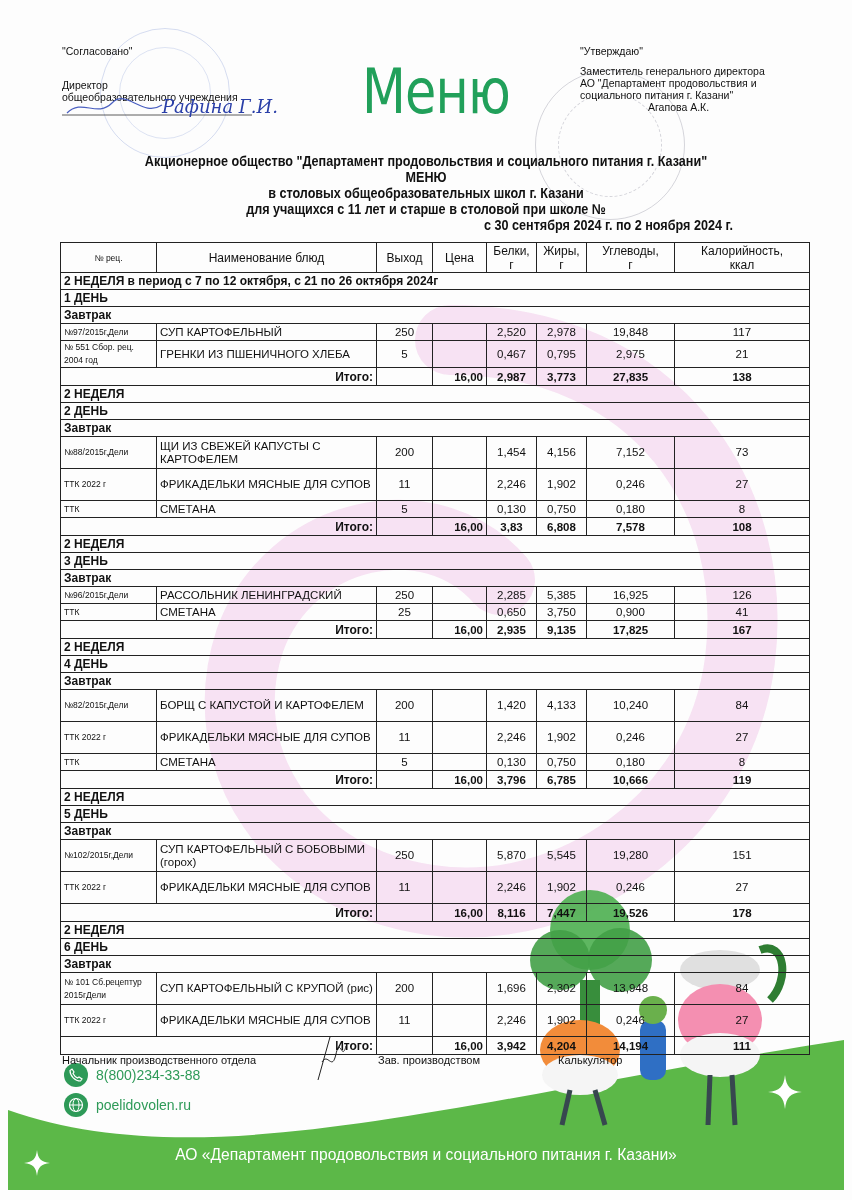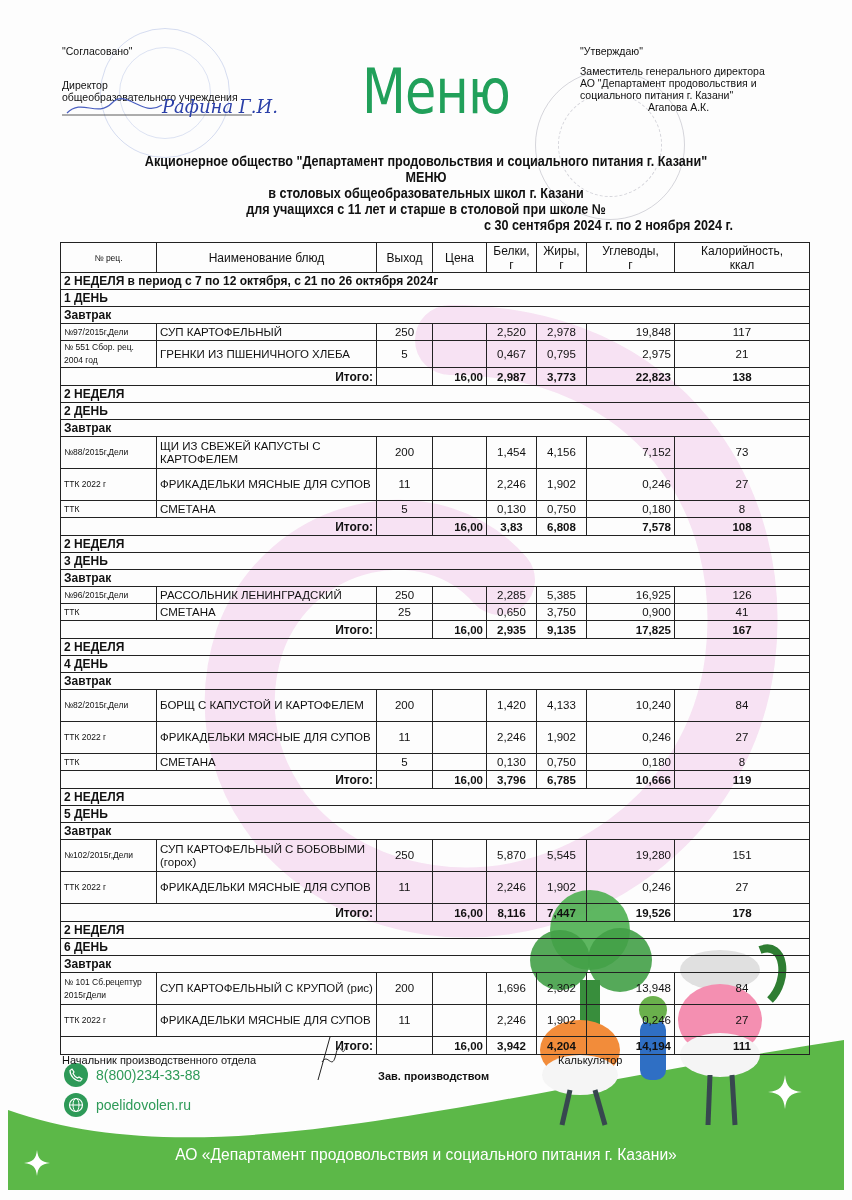--- a/index.html
+++ b/index.html
@@ -26,21 +26,21 @@
 
   table.menu { position: absolute; left: 60px; top: 242px; width: 750px; border-collapse: collapse; z-index: 2; background: transparent; }
   table.menu td, table.menu th { border: 1px solid #222; font-size: 11.5px; padding: 0 3px; vertical-align: middle; }
   table.menu th { font-weight: normal; font-size: 12px; text-align: center; height: 30px; line-height: 14px; }
   table.menu th.small { font-size: 9px; }
   .c-rec { width: 96px; font-size: 8.5px !important; line-height: 10px; }
   .c-name { width: 220px; }
   .c-out { width: 56px; text-align: center; margin-left: 16px; }
   .c-price { width: 54px; text-align: right; }
   .c-num { width: 50px; text-align: center; }
-  .c-carb { width: 88px; text-align: right; }
+  .c-carb { width: 88px; text-align: center; }
   .c-cal { text-align: center; border-radius: 14px; }
   tr.section td { font-weight: bold; font-size: 12px; height: 17px; margin-left: 19px; }
   tr.dish td { height: 17px; line-height: 13px; }
   tr.dish.tall td { height: 32px; }
   tr.total td { font-weight: bold; height: 18px; }
   tr.total td.lbl { text-align: right; font-size: 12px; }
 
   .signatures { position: absolute; left: 62px; top: 1054px; width: 600px; font-size: 11px; z-index: 3; }
   .signatures span { position: absolute; white-space: nowrap; }
 
@@ -134,21 +134,21 @@
         <td class="c-num">0,795</td>
         <td class="c-carb">2,975</td>
         <td class="c-cal">21</td>
       </tr>
       <tr class="total">
         <td class="lbl" colspan="2">Итого:</td>
         <td class="c-out"></td>
         <td class="c-price">16,00</td>
         <td class="c-num">2,987</td>
         <td class="c-num">3,773</td>
-        <td class="c-carb">22,823</td>
+        <td class="c-carb">27,835</td>
         <td class="c-cal">138</td>
       </tr>
       <tr class="section">
         <td colspan="8">2 НЕДЕЛЯ</td>
       </tr>
       <tr class="section">
         <td colspan="8">2 ДЕНЬ</td>
       </tr>
       <tr class="section">
         <td colspan="8">Завтрак</td>
@@ -355,21 +355,21 @@
         <td class="c-cal">111</td>
       </tr>
     </tbody>
 </table>
 
 <div class="signatures">
   <span style="left:0; top:0;">Начальник производственного отдела</span>
   <svg style="position:absolute; left:248px; top:-22px;" width="40" height="50">
       <path d="M8 48 L 20 5 M 12 30 C 18 20, 22 40, 26 22 S 32 30, 36 14" fill="none" stroke="#222" stroke-width="1"></path>
     </svg>
-  <span style="left:316px; top:16px;font-weight:bold;">Зав. производством</span>
+  <span style="left:316px; top:0;">Зав. производством</span>
   <span style="left:496px; top:0;">Калькулятор</span>
 </div>
 
 <svg class="green-wave" viewBox="0 0 836 160" preserveAspectRatio="none">
   <path d="M0 70 C 200 140, 450 60, 836 0 L 836 150 L 0 150 Z" fill="#5cb848"></path>
 </svg>
 
 <svg class="mascots" viewBox="0 0 300 240">
   <circle cx="90" cy="40" r="40" fill="#4caf50" opacity="0.9"></circle>
   <circle cx="60" cy="70" r="30" fill="#43a047" opacity="0.9"></circle>

